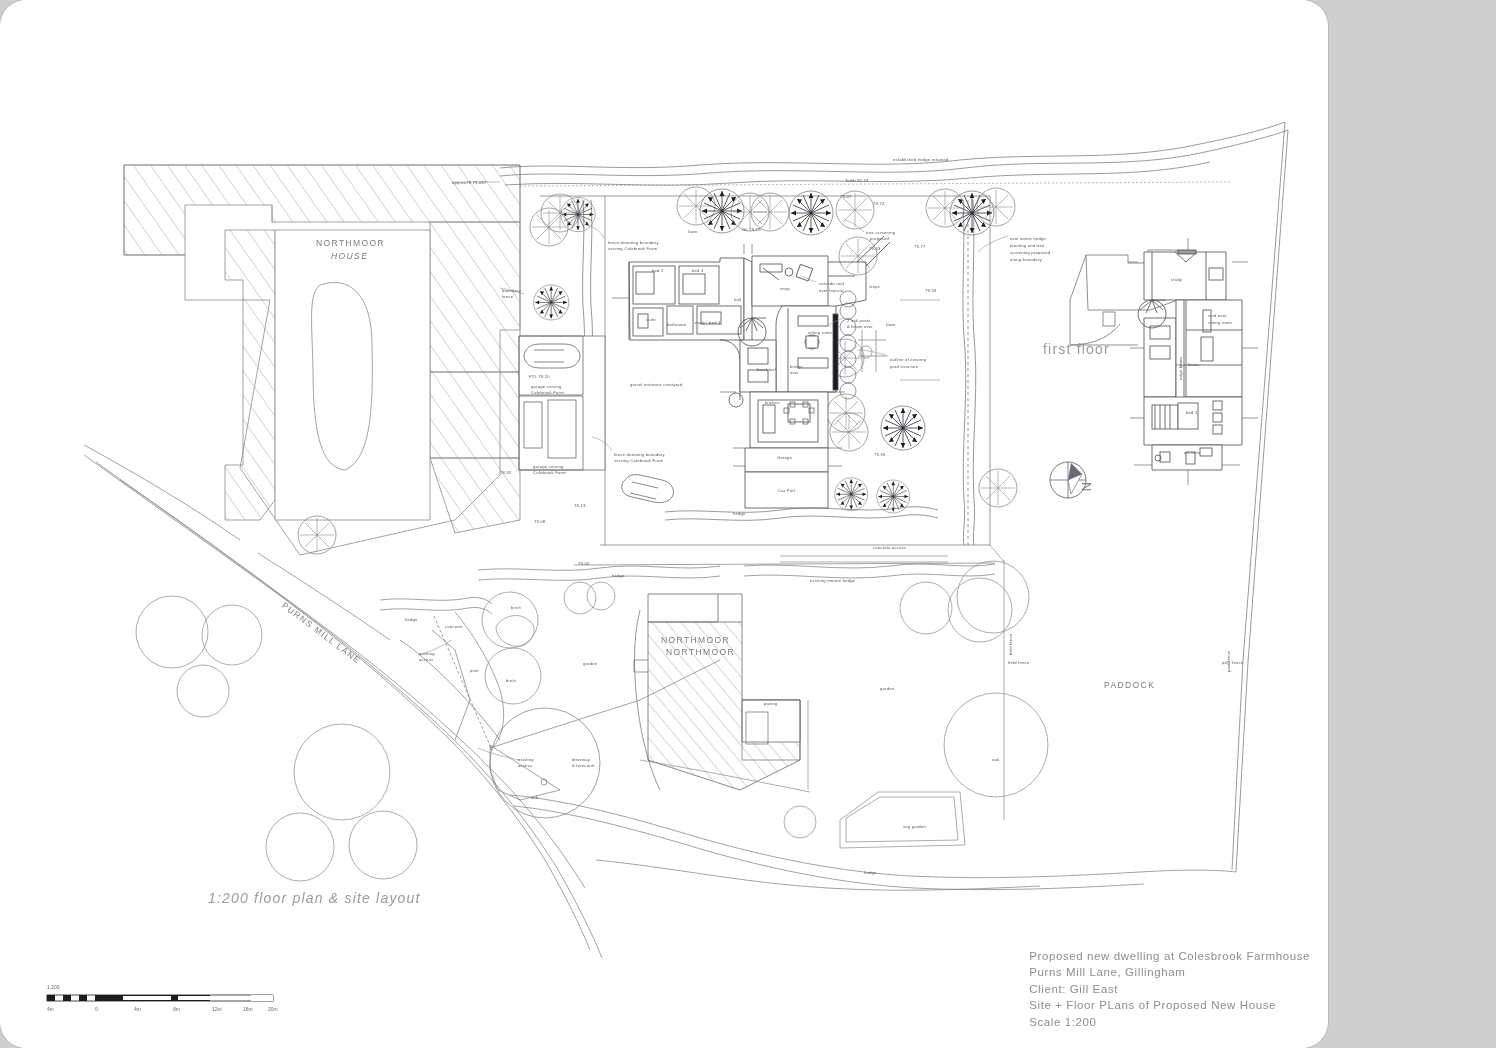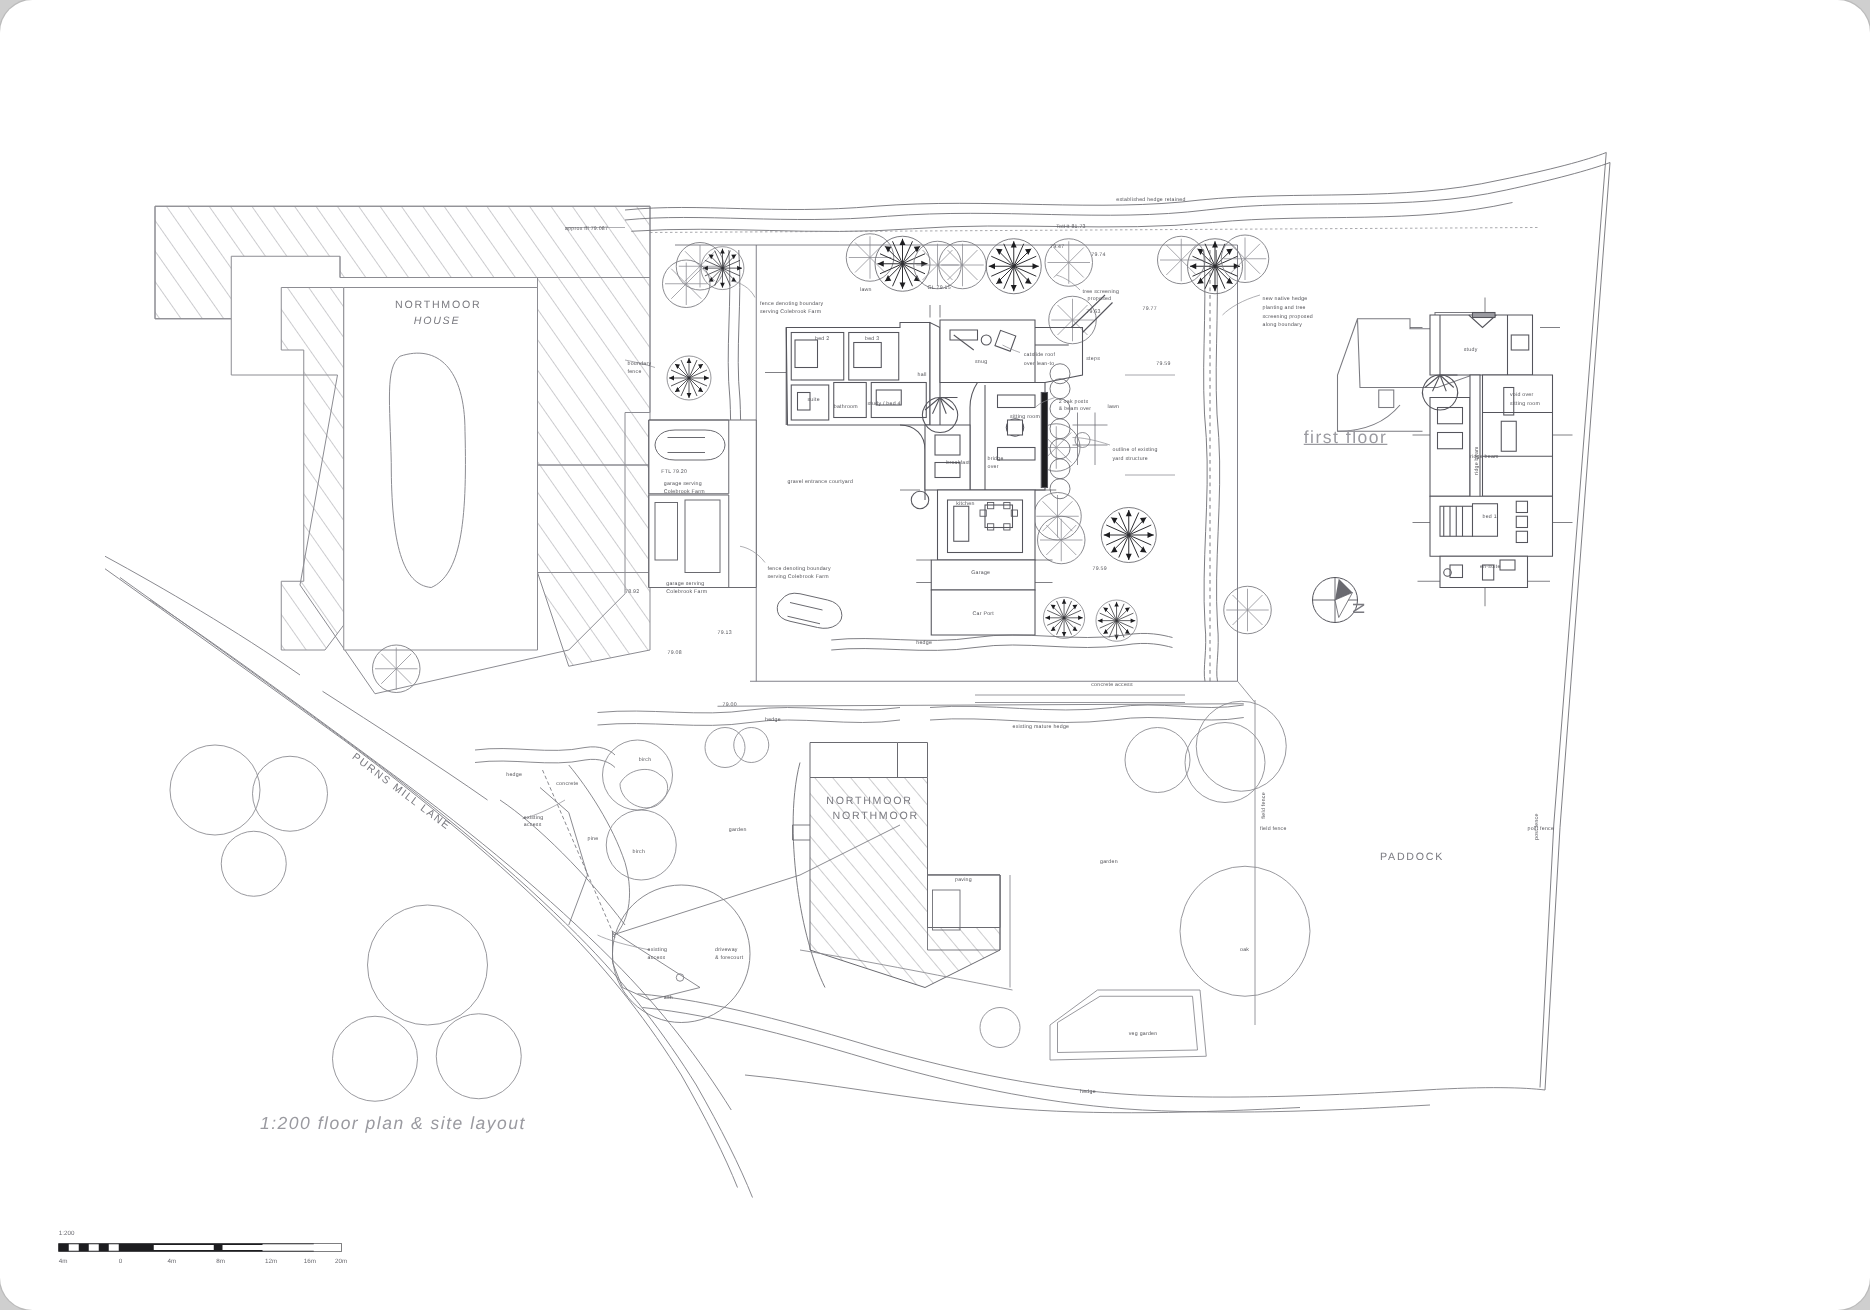--- a/index.html
+++ b/index.html
@@ -1,18 +1,18 @@
 <!DOCTYPE html>
 <html><head>
 <meta charset="utf-8">
 <style>
   html,body{margin:0;padding:0;background:#cfcfcf;}
   body{font-family:"Liberation Sans",sans-serif;}
   #sheet{
-    position:relative;width:1496px;height:1048px;background:#ffffff;
+    position:relative;width:1328px;height:1048px;background:#ffffff;
     border-radius:26px;overflow:hidden;
     box-shadow:0 0 0 1px #bbb;
   }
   #sheet svg{position:absolute;left:0;top:0;}
   .lbl{position:absolute;color:#6e6e73;white-space:nowrap;letter-spacing:.2px;}
   .tiny{font-size:4.2px;color:#55555a;}
   .md{font-size:8.5px;color:#7a7a80;letter-spacing:1.4px;}
   .title-blk{position:absolute;right:18px;bottom:18px;text-align:left;color:#8d8d93;
              font-size:11.5px;line-height:16.5px;letter-spacing:.6px;}
   .caption{position:absolute;color:#9a9aa0;font-size:14px;letter-spacing:1.2px;}
@@ -397,21 +397,21 @@
   </svg>
 
   <div class="lbl md" style="left:316px;top:238px;">NORTHMOOR</div>
   <div class="lbl md" style="left:331px;top:251px;font-style:italic;">HOUSE</div>
   <div class="lbl md" style="left:661px;top:635px;">NORTHMOOR</div>
   <div class="lbl md" style="left:666px;top:647px;">NORTHMOOR</div>
   <div class="lbl md" style="left:1104px;top:680px;">PADDOCK</div>
   <div class="lbl md" style="left:286px;top:600px;transform:rotate(37deg);transform-origin:left top;">PURNS MILL LANE</div>
 
   <div class="caption" style="left:208px;top:890px;font-style:italic;">1:200 floor plan &amp; site layout</div>
-  <div class="caption" style="left:1043px;top:341px;text-decoration:underline;">first floor</div>
+  <div class="caption" style="left:1043px;top:341px;">first floor</div>
   <div class="lbl" style="left:1094px;top:482px;font-size:13px;color:#7a7a80;transform:rotate(90deg);transform-origin:left top;">N</div>
 
   <div class="lbl tiny" style="left:1008px;top:655px;transform:rotate(-90deg);transform-origin:left top;">field fence</div>
   <div class="lbl tiny" style="left:1226px;top:672px;transform:rotate(-90deg);transform-origin:left top;">post fence</div>
   <div class="lbl tiny" style="left:1178px;top:380px;transform:rotate(-90deg);transform-origin:left top;">ridge beam</div>
 
   <div id="annotation-layer">
       <div class="lbl tiny" style="left: 893px; top: 157px;">established hedge retained</div>
       <div class="lbl tiny" style="left: 452px; top: 180px;">approx ffl 79.087</div>
       <div class="lbl tiny" style="left: 845px; top: 178px;">TotHt 81.73</div>
@@ -503,14 +503,21 @@
   <div id="scalebar-ticks">
       <div class="scalebar-lbl" style="left: 47px; top: 1006px;">4m</div>
       <div class="scalebar-lbl" style="left: 95px; top: 1006px;">0</div>
       <div class="scalebar-lbl" style="left: 134px; top: 1006px;">4m</div>
       <div class="scalebar-lbl" style="left: 173px; top: 1006px;">8m</div>
       <div class="scalebar-lbl" style="left: 212px; top: 1006px;">12m</div>
       <div class="scalebar-lbl" style="left: 243px; top: 1006px;">16m</div>
       <div class="scalebar-lbl" style="left: 268px; top: 1006px;">20m</div>
     </div>
 
+  <div class="title-blk">
+    <div>Proposed new dwelling at Colesbrook Farmhouse</div>
+    <div>Purns Mill Lane, Gillingham</div>
+    <div>Client: Gill East</div>
+    <div>Site + Floor PLans of Proposed New House</div>
+    <div>Scale 1:200</div>
+  </div>
 
 </div>
 
 </body></html>

